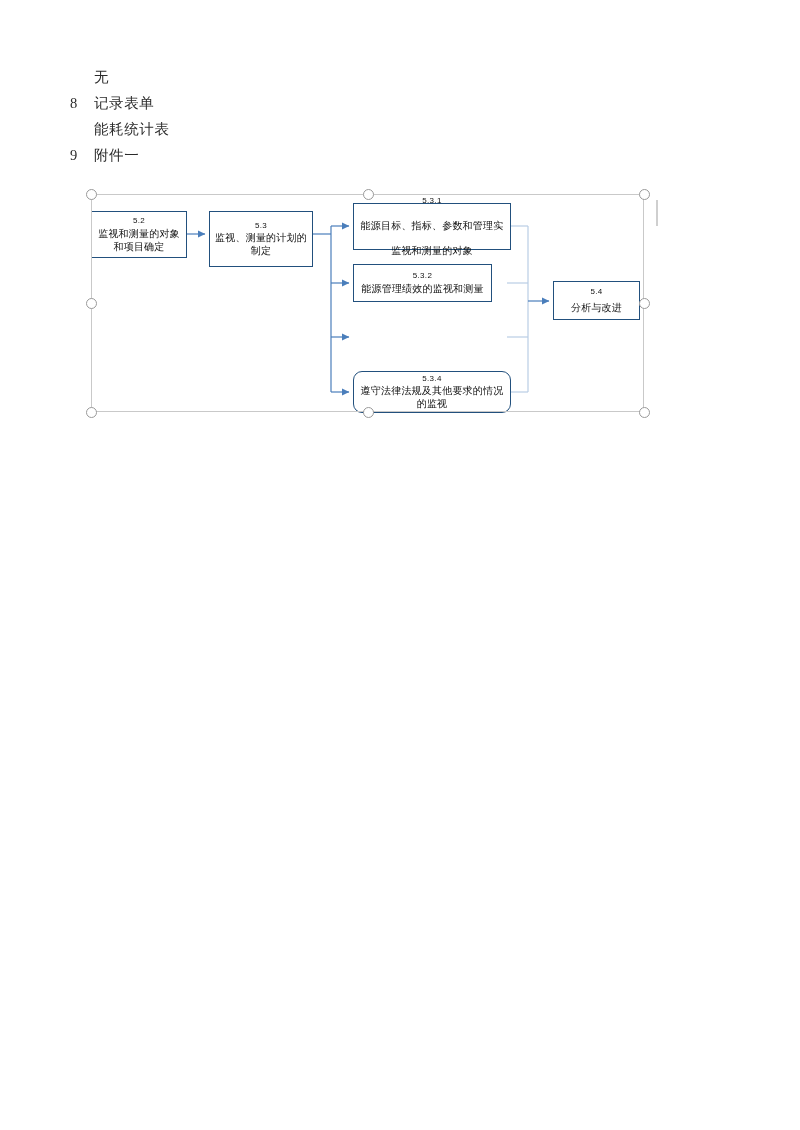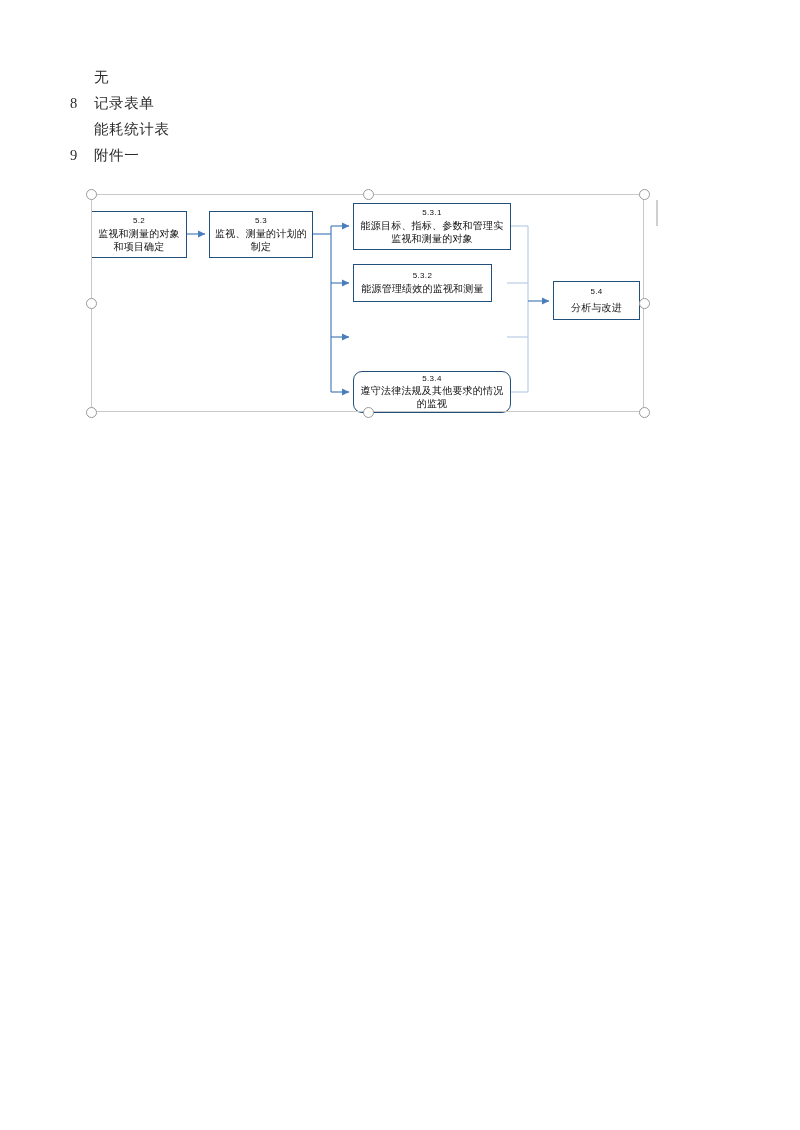--- a/index.html
+++ b/index.html
@@ -169,27 +169,27 @@
 
       <line x1="528" y1="301" x2="549" y2="301" stroke="#4a7ebb" stroke-width="1.2" marker-end="url(#arrowMid)"></line>
     </svg>
 
     <div class="node" style="left:91px; top:211px; width:96px; height:47px;">
       <span class="code">5.2</span>
       <span class="label">监视和测量的对象</span>
       <span class="label">和项目确定</span>
     </div>
 
-    <div class="node" style="left:209px; top:211px; width:104px; height:47px;">
+    <div class="node" style="left:209px; top:211px; width:104px; height:56px;">
       <span class="code">5.3</span>
       <span class="label">监视、测量的计划的</span>
       <span class="label">制定</span>
     </div>
 
-    <div class="node" style="left:353px; top:203px; width:158px; height:47px;">
+    <div class="node" style="left:353px; top:203px; width:158px; height:47px;gap:12px;">
       <span class="code">5.3.1</span>
       <span class="label">能源目标、指标、参数和管理实</span>
       <span class="label">监视和测量的对象</span>
     </div>
 
     <div class="node" style="left:353px; top:264px; width:139px; height:38px;">
       <span class="code">5.3.2</span>
       <span class="label">能源管理绩效的监视和测量</span>
     </div>
 

